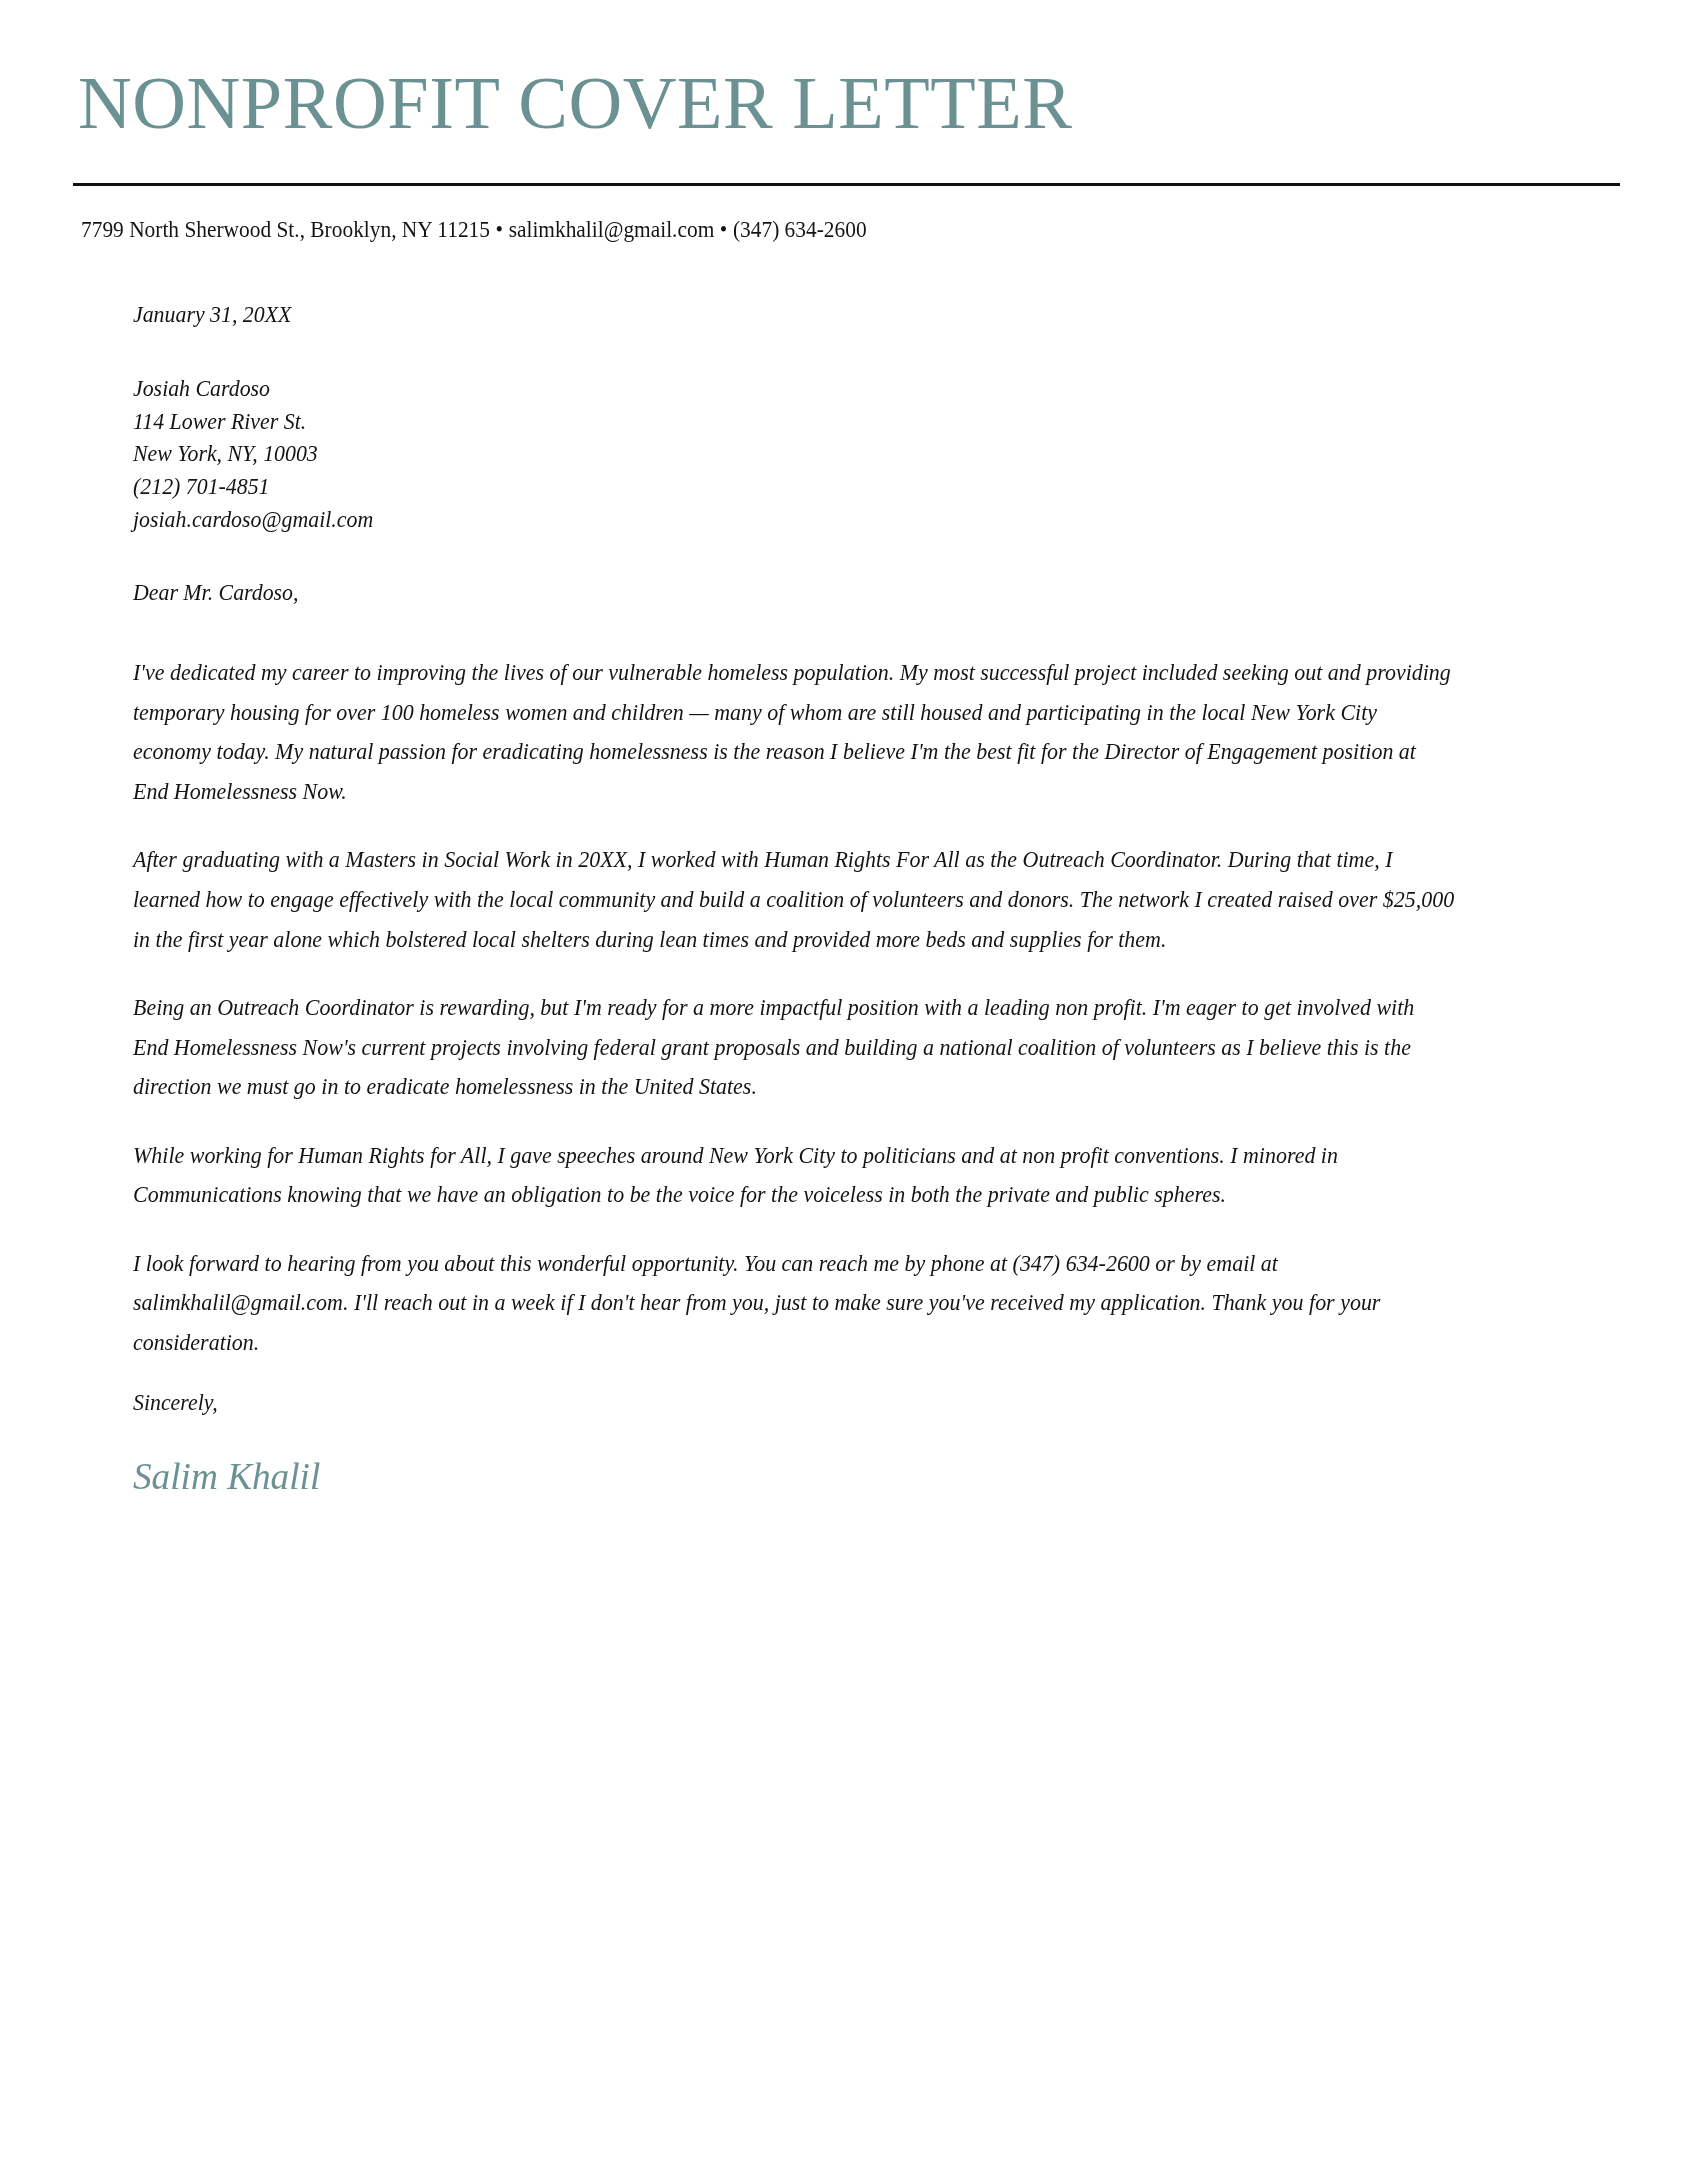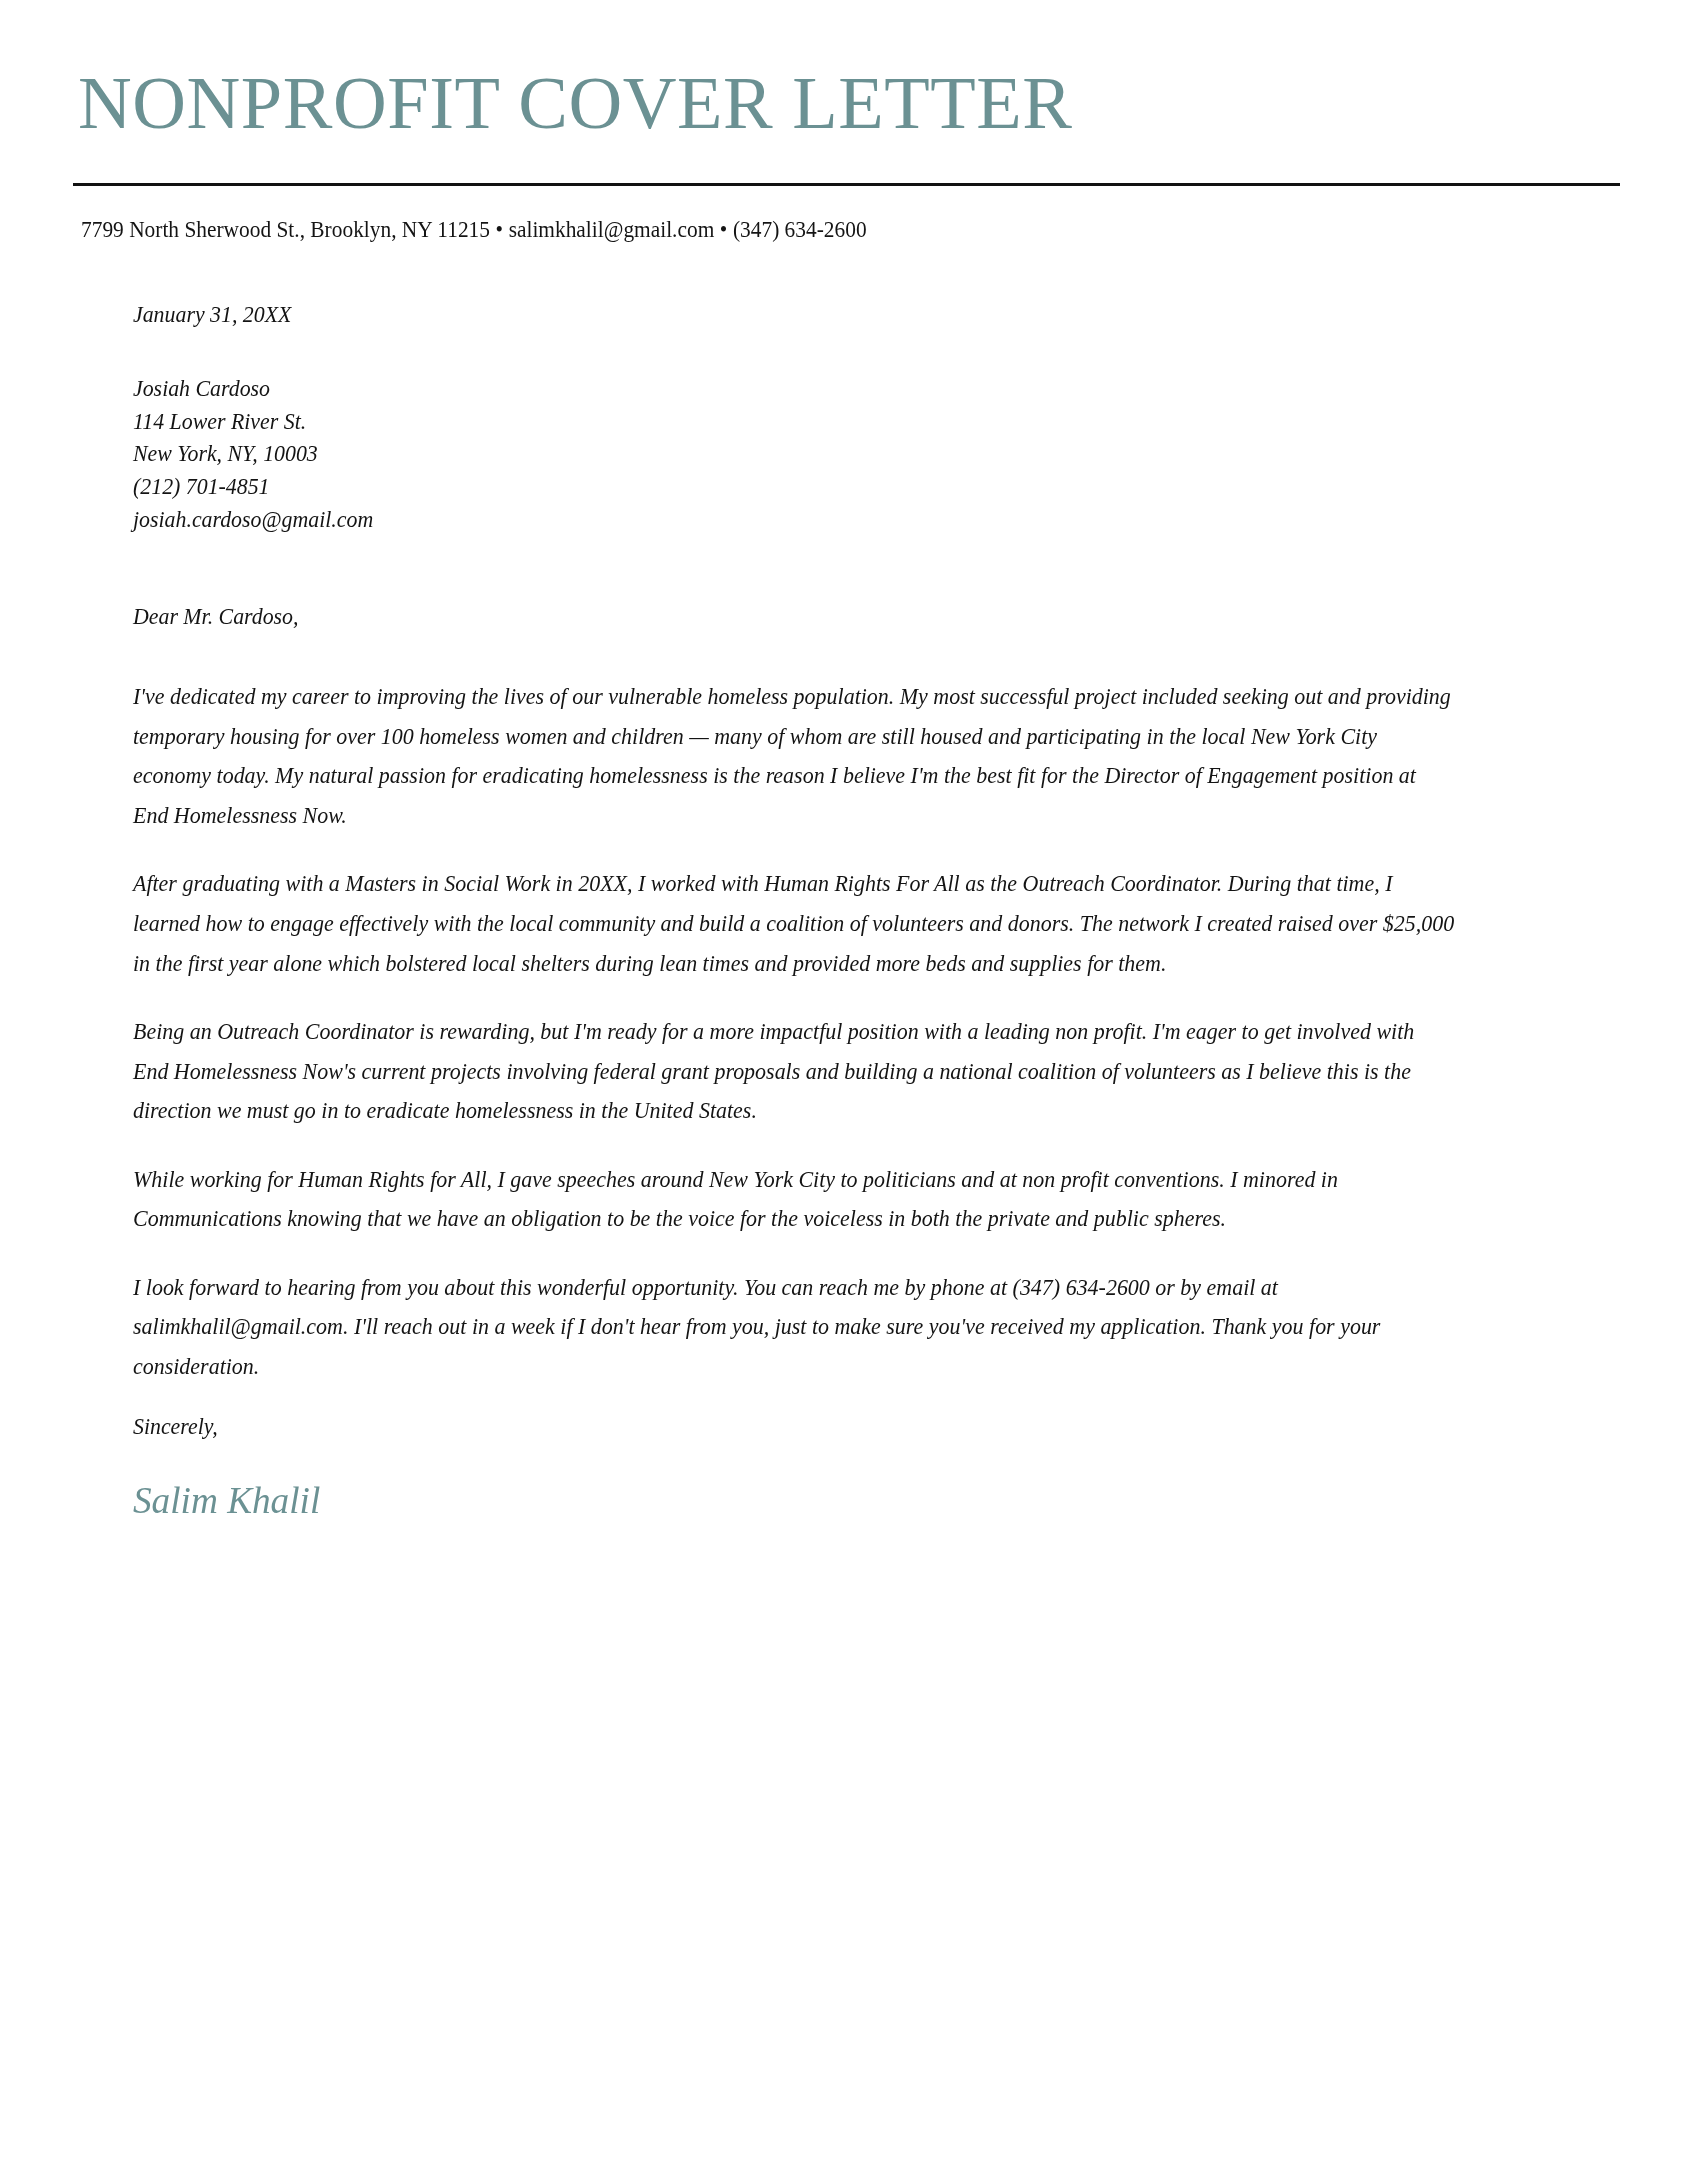--- a/index.html
+++ b/index.html
@@ -90,21 +90,21 @@
   .date-line {
     font-size: 23px;
     line-height: 1.0;
     margin-bottom: 47px;
     white-space: nowrap;
     transform: scaleX(0.95);
     transform-origin: left top;
   }
 
   .recipient {
-    margin-bottom: 69px;
+    margin-bottom: 45px;
   }
   .recipient div {
     font-size: 23px;
     line-height: 1.42;
     white-space: nowrap;
     transform: scaleX(0.95);
     transform-origin: left top;
   }
 
   .salutation {

